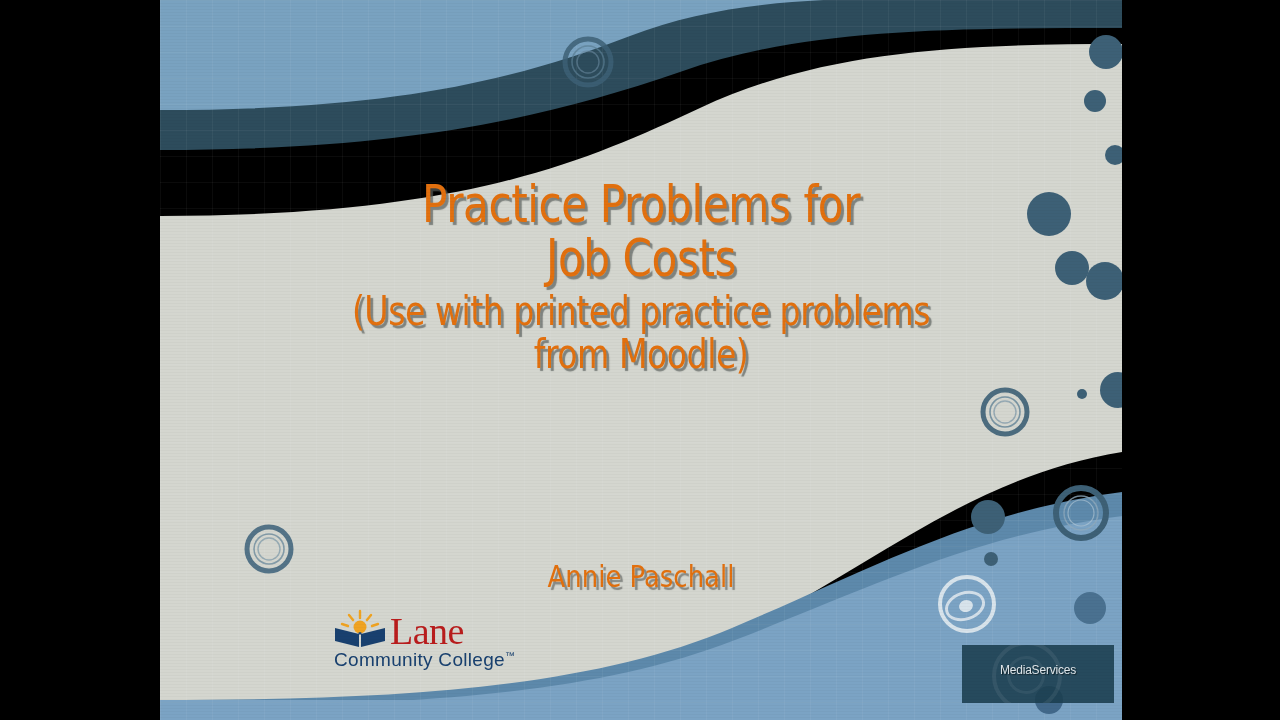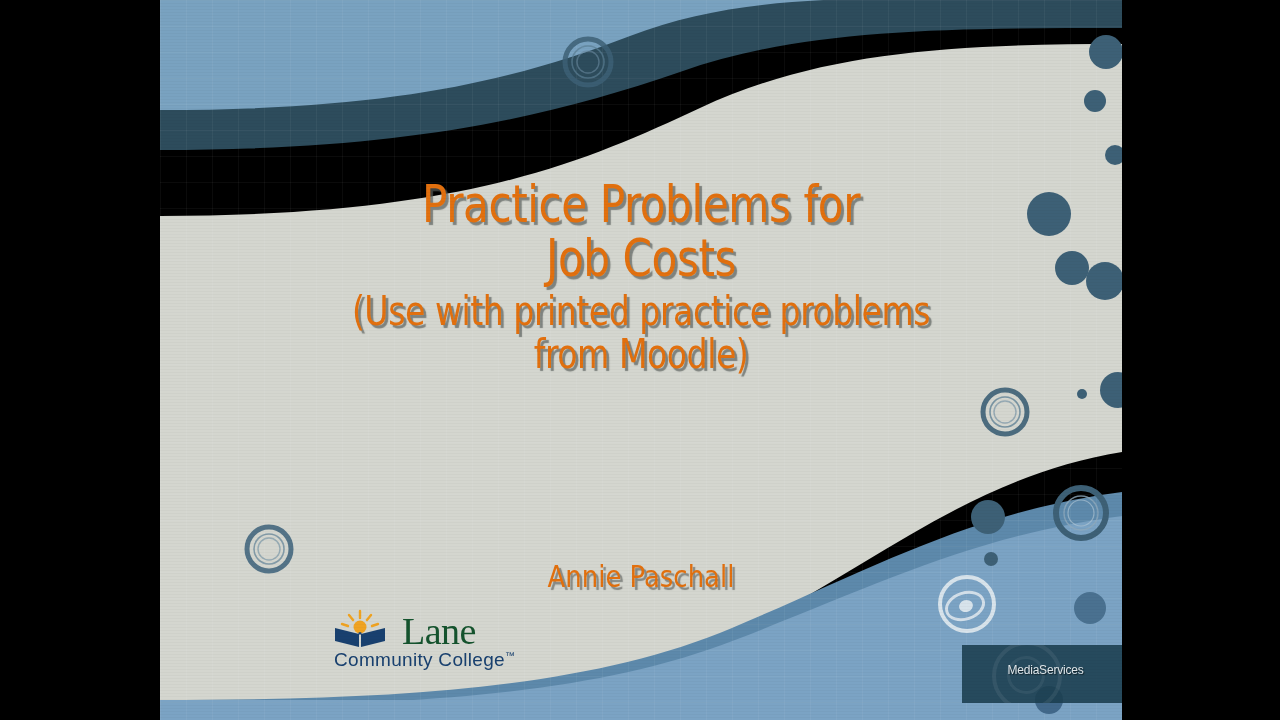--- a/index.html
+++ b/index.html
@@ -125,26 +125,25 @@
     top: 608px;
     z-index: 12;
     width: 200px;
   }
   #lane-logo .lane-row {
     display: flex;
     align-items: flex-end;
     gap: 2px;
   }
   #lane-wordmark {
-    color: #14532d;
+    color: #b91c1c;
     font-family: "Liberation Serif", "DejaVu Serif", serif;
     font-size: 38px;
     line-height: .86;
     letter-spacing: -0.5px;
-    margin-left: 12px;
   }
   #lane-subwordmark {
     color: #18406f;
     font-family: Liberation Sans, sans-serif;
     font-size: 19px;
     letter-spacing: .3px;
     margin-top: 1px;
     margin-left: 2px;
     white-space: nowrap;
   }
@@ -156,21 +155,20 @@
   
   #media-services {
     position: absolute;
     left: 802px;
     top: 645px;
     width: 152px;
     height: 58px;
     background: rgba(26,61,78,0.88);
     z-index: 30;
     overflow: hidden;
-    padding-left: 15px;
   }
   #ms-ring {
     position: absolute;
     left: 30px;
     top: -4px;
     width: 62px;
     height: 62px;
     border-radius: 50%;
     border: 4px solid rgba(255,255,255,0.07);
   }

